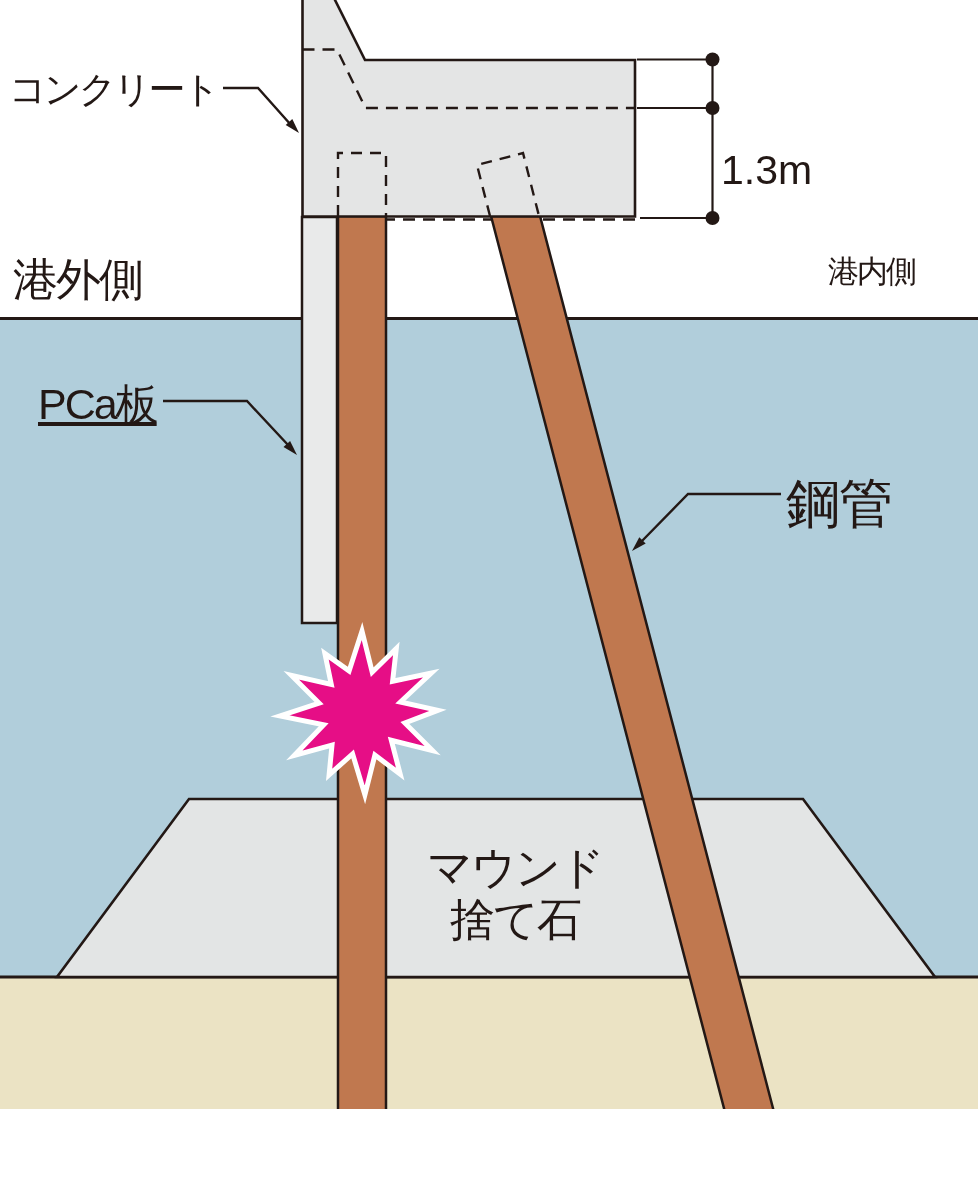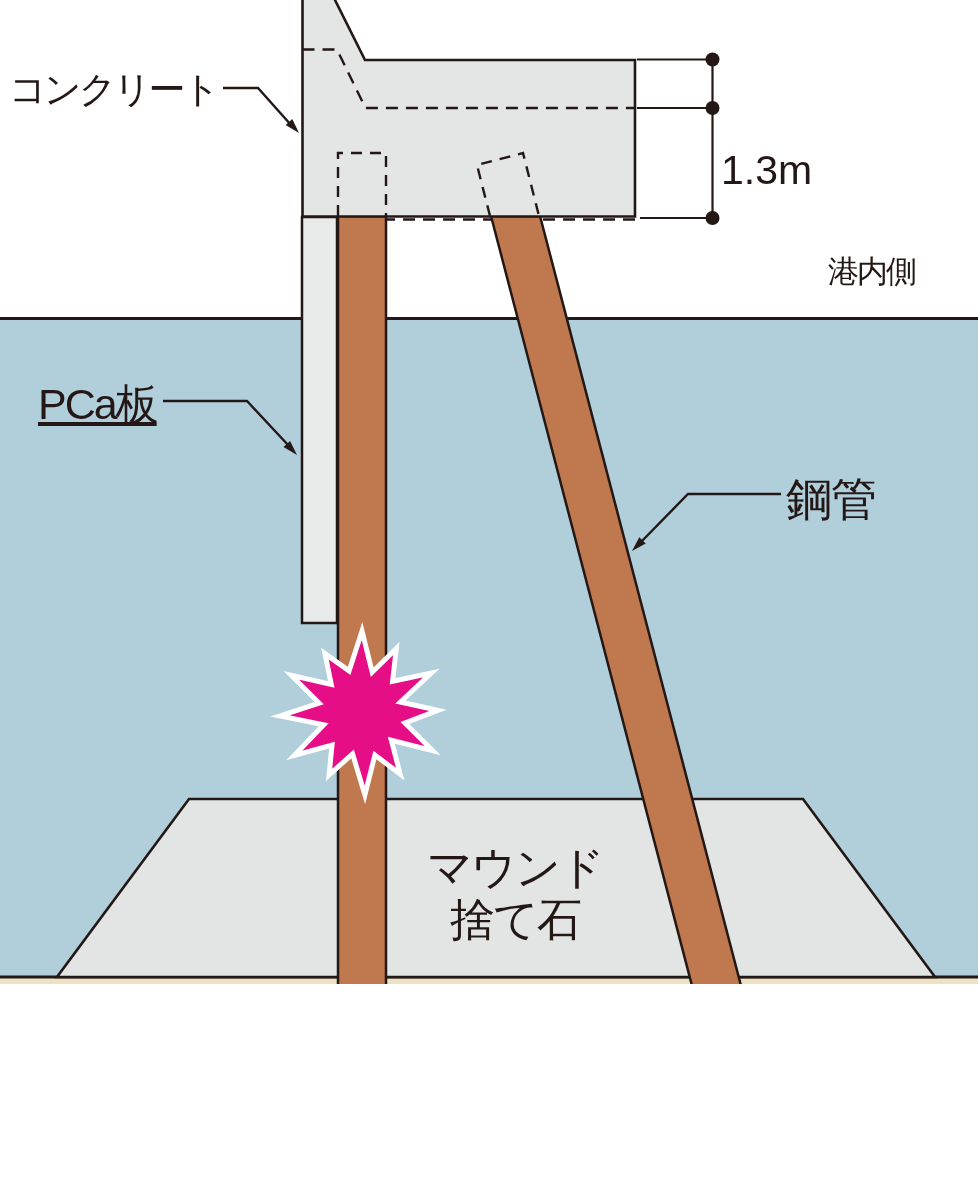--- a/index.html
+++ b/index.html
@@ -1,38 +1,38 @@
 <!DOCTYPE html>
 <html><head>
 <meta charset="utf-8">
 <style>
   html,body{margin:0;padding:0;background:#ffffff;}
   .stage{
     position:relative;
-    width:978px;height:984px;
+    width:978px;height:1109px;
     background:#ffffff;
     overflow:hidden;
     font-family:"Liberation Sans", sans-serif;
   }
   .stage svg{position:absolute;left:0;top:0;}
   .ln{stroke:#231815;}
   .lbl{
     position:absolute;
     color:#231815;
     white-space:nowrap;
     line-height:1.05;
     letter-spacing:-2px;
   }
   .lbl-concrete{left:9px;top:71px;font-size:37px;letter-spacing:-3px;}
   .lbl-dim-raise{left:721px;top:62px;font-size:41px;}
   .lbl-dim-height{left:721px;top:149px;font-size:41px;letter-spacing:0;}
   .lbl-harbor-outer{left:13px;top:256px;font-size:45px;}
   .lbl-harbor-inner{left:828px;top:256px;font-size:31px;}
   .lbl-pca{left:38px;top:382px;font-size:43px;text-decoration:underline;}
-  .lbl-pipe{left:786px;top:475px;font-size:46px;letter-spacing:-1px;}
+  .lbl-pipe{left:786px;top:475px;font-size:54px;letter-spacing:-1px;}
   .lbl-mound{
     left:360px;top:842px;width:310px;
     font-size:45px;text-align:center;line-height:52px;
   }
   .lbl-mound span{display:block;}
 </style>
 </head>
 <body>
 
 <div class="stage">
@@ -84,20 +84,21 @@
 
     <path d="M 781,494 H 688 L 640,543" fill="none" class="ln" stroke-width="2.4"></path>
     <polygon points="632,551 639.3,537.2 645.7,543.6" fill="#231815"></polygon>
   </svg>
 
   <div class="lbl lbl-concrete">コンクリート</div>
 
 
   <div class="lbl lbl-dim-height">1.3m</div>
 
+  <div class="lbl lbl-harbor-outer">港外側</div>
 
   <div class="lbl lbl-harbor-inner">港内側</div>
 
   <div class="lbl lbl-pca">PCa板</div>
 
   <div class="lbl lbl-pipe">鋼管</div>
 
   <div class="lbl lbl-mound">
     <span>マウンド</span>
     <span>捨て石</span>

